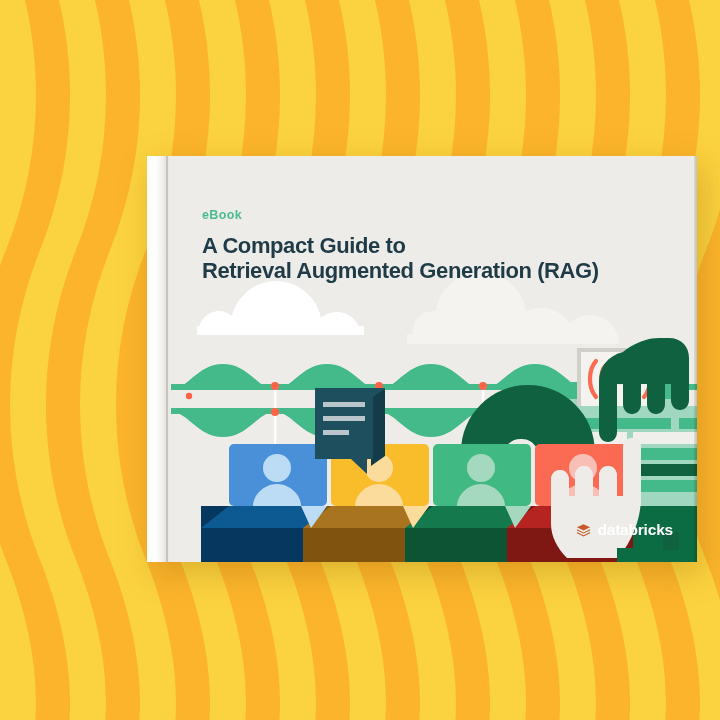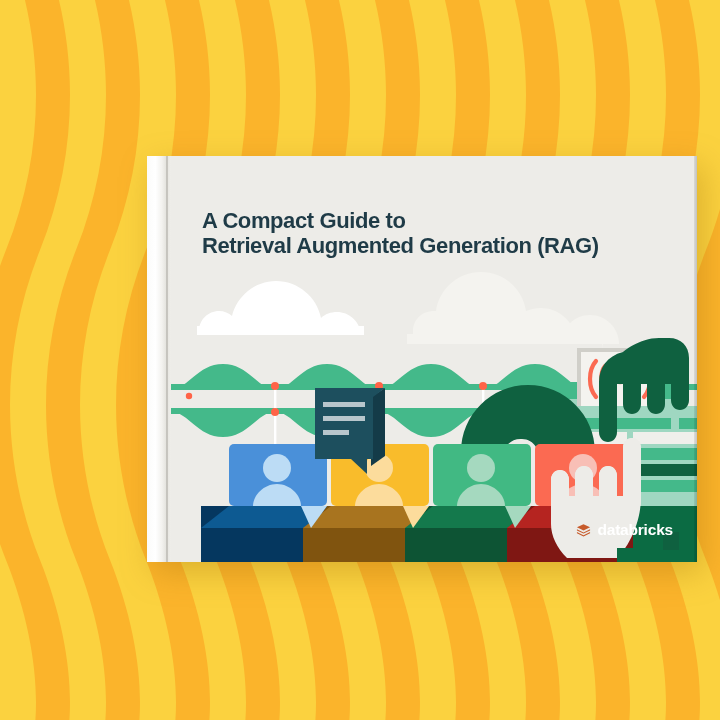--- a/index.html
+++ b/index.html
@@ -281,20 +281,21 @@
               </g>
 
               <path fill="#edece8" d="M396,402 C386,392 380,380 380,368 L380,324 C380,318 384,314 389,314 C394,314 398,318 398,324 L398,340 L404,340 L404,320 C404,314 408,310 413,310 C418,310 422,314 422,320 L422,340 L428,340 L428,320 C428,314 432,310 437,310 C442,310 446,314 446,320 L446,340 L452,340 L452,292 C452,286 456,282 461,282 C466,282 470,286 470,292 L470,342 C470,360 462,386 446,402 Z"></path>
               <rect x="446" y="392" width="30" height="14" fill="#0b6b43"></rect>
               <rect x="492" y="376" width="16" height="18" fill="#0f6140"></rect>
             </g>
           </svg>
         </div>
 
         <div id="txt">
+          <div id="ebook">eBook</div>
           <h1 id="title">A Compact Guide to
 Retrieval Augmented Generation (RAG)</h1>
         </div>
 
         <div id="logo">
           <svg id="logo-mark" viewBox="0 0 16 16" xmlns="http://www.w3.org/2000/svg" aria-hidden="true">
             <g fill="#c75b2b">
               <path d="M8 1.2 L15 4.6 L8 8 L1 4.6 Z"></path>
               <path d="M1 6.6 L8 10 L15 6.6 L15 7.9 L8 11.3 L1 7.9 Z"></path>
               <path d="M1 9.6 L8 13 L15 9.6 L15 10.9 L8 14.3 L1 10.9 Z"></path>

